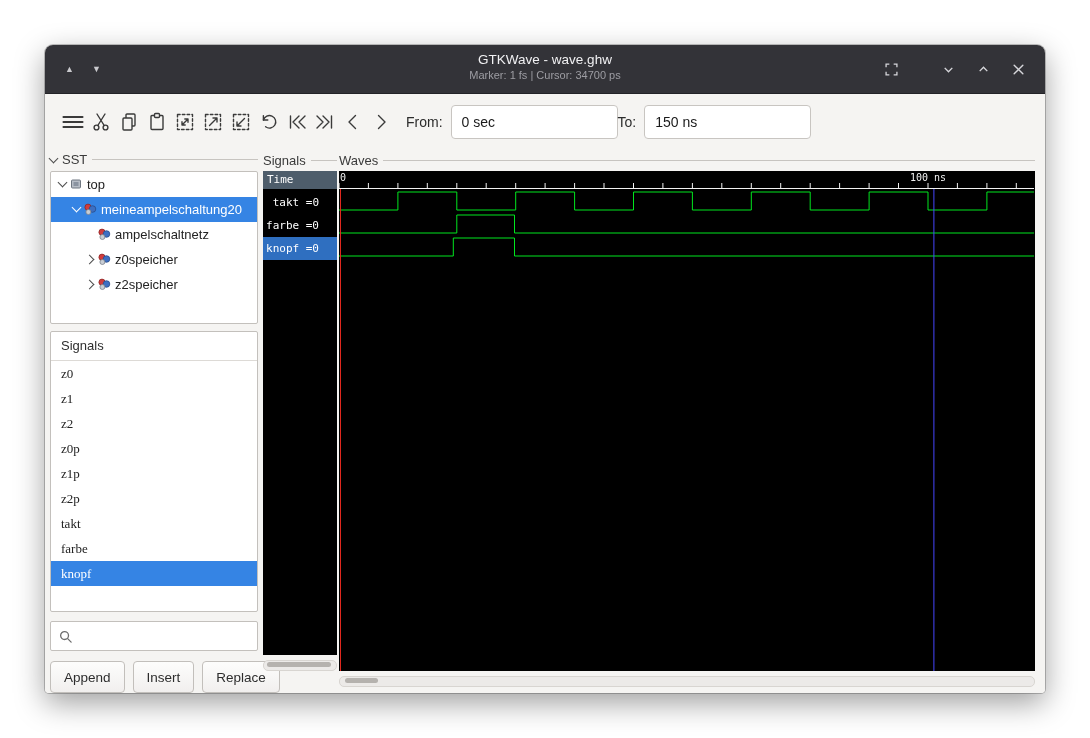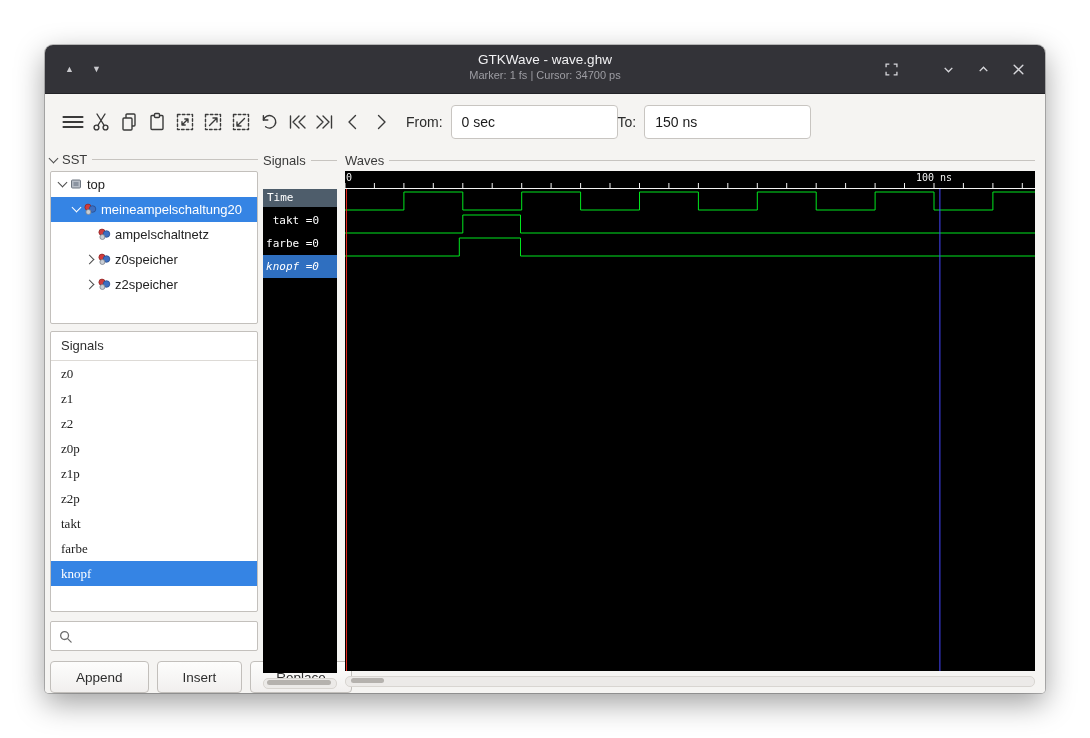--- a/index.html
+++ b/index.html
@@ -49,36 +49,36 @@
   
   .sig-box{height:281px;margin-top:7px;display:flex;flex-direction:column;}
   .sig-head{height:28px;line-height:28px;padding-left:10px;font-size:13px;color:#2e2e2e;border-bottom:1px solid #dddad6;}
   .sig-item{height:25px;line-height:25px;padding-left:10px;font-size:13px;color:#232323;cursor:default;font-family:Liberation Serif, serif;}
   .sig-item.selected{background:#3584e4;color:#fff;}
   
   .search-box{height:28px;margin-top:9px;display:flex;align-items:center;padding:0 7px;gap:6px;}
   .search-input{border:none;outline:none;flex:1;font-size:13px;background:transparent;color:#222;min-width:0;}
   
   .btn-row{margin-top:10px;display:flex;gap:8px;}
-  .gbtn{height:32px;padding:0 25px;font-size:13.5px;color:#2d2d2d;background:linear-gradient(#fdfdfc,#f1efee);
+  .gbtn{height:32px;padding:0 13px;font-size:13.5px;color:#2d2d2d;background:linear-gradient(#fdfdfc,#f1efee);
     border:1px solid #c2bfbb;border-radius:4px;font-family:"Liberation Sans",sans-serif;}
   
   .col-mid{width:74px;flex:0 0 auto;display:flex;flex-direction:column;margin-left:5px;}
-  .names-panel{height:484px;background:#000;position:relative;margin-top:19px;
+  .names-panel{height:484px;background:#000;position:relative;margin-top:1px;
     font-family:"DejaVu Sans Mono",monospace;}
   .time-hdr{position:absolute;left:0;top:0;width:100%;height:18px;line-height:18px;background:#4e5d6b;
     color:#fff;font-size:11px;padding-left:4px;box-sizing:border-box;}
   .name-row{position:absolute;left:0;width:100%;height:23px;line-height:23px;color:#fff;font-size:11px;
     text-align:right;padding-right:18px;box-sizing:border-box;white-space:pre;}
-  .name-row.selected{background:#2f6fc0;font-style:italic;}
+  .name-row.selected{background:#2f6fc0;}
   
   .scroll-row{height:9px;margin-top:5px;background:#eceae8;border:1px solid #d8d5d1;border-radius:5px;position:relative;}
   .scroll-thumb{position:absolute;top:1px;height:5px;background:#b5b2ae;border-radius:3px;}
   
-  .col-waves{flex:1;display:flex;flex-direction:column;margin-left:8px;min-width:0;}
+  .col-waves{flex:1;display:flex;flex-direction:column;margin-left:2px;min-width:0;}
   .waves-panel{height:500px;background:#000;margin-top:1px;position:relative;overflow:hidden;}
   .waves-panel svg{display:block;}
   svg.icon{stroke:#3a3a3a;fill:none;stroke-width:1.4;stroke-linecap:round;stroke-linejoin:round;}
 </style>
 </head>
 <body>
 
 <div class="window">
 
   <header class="titlebar">

